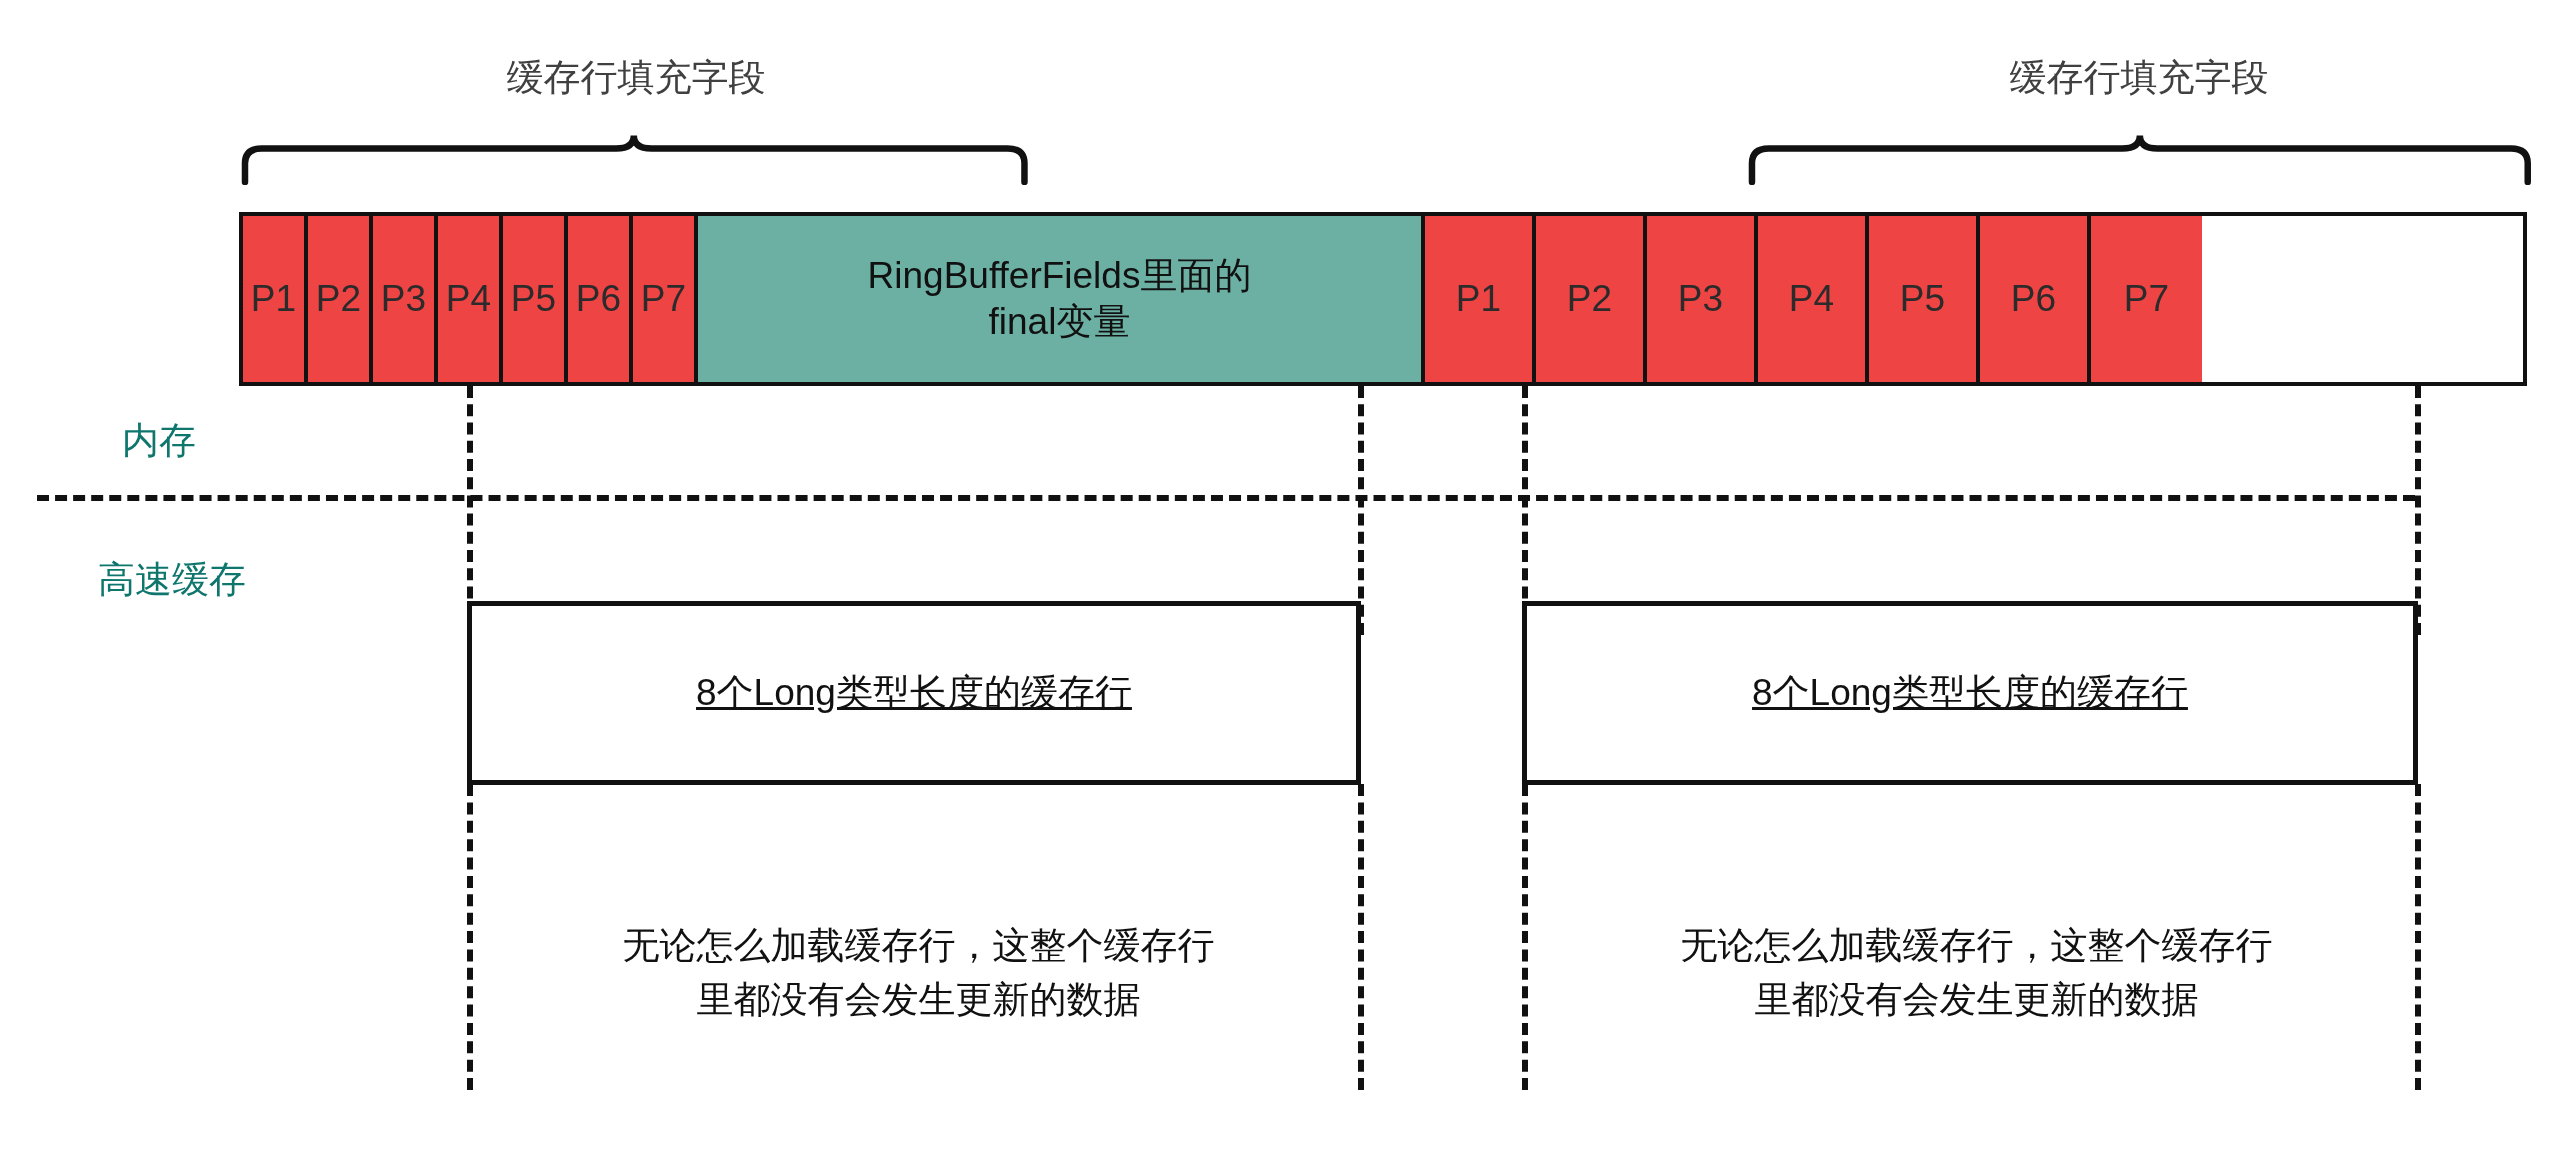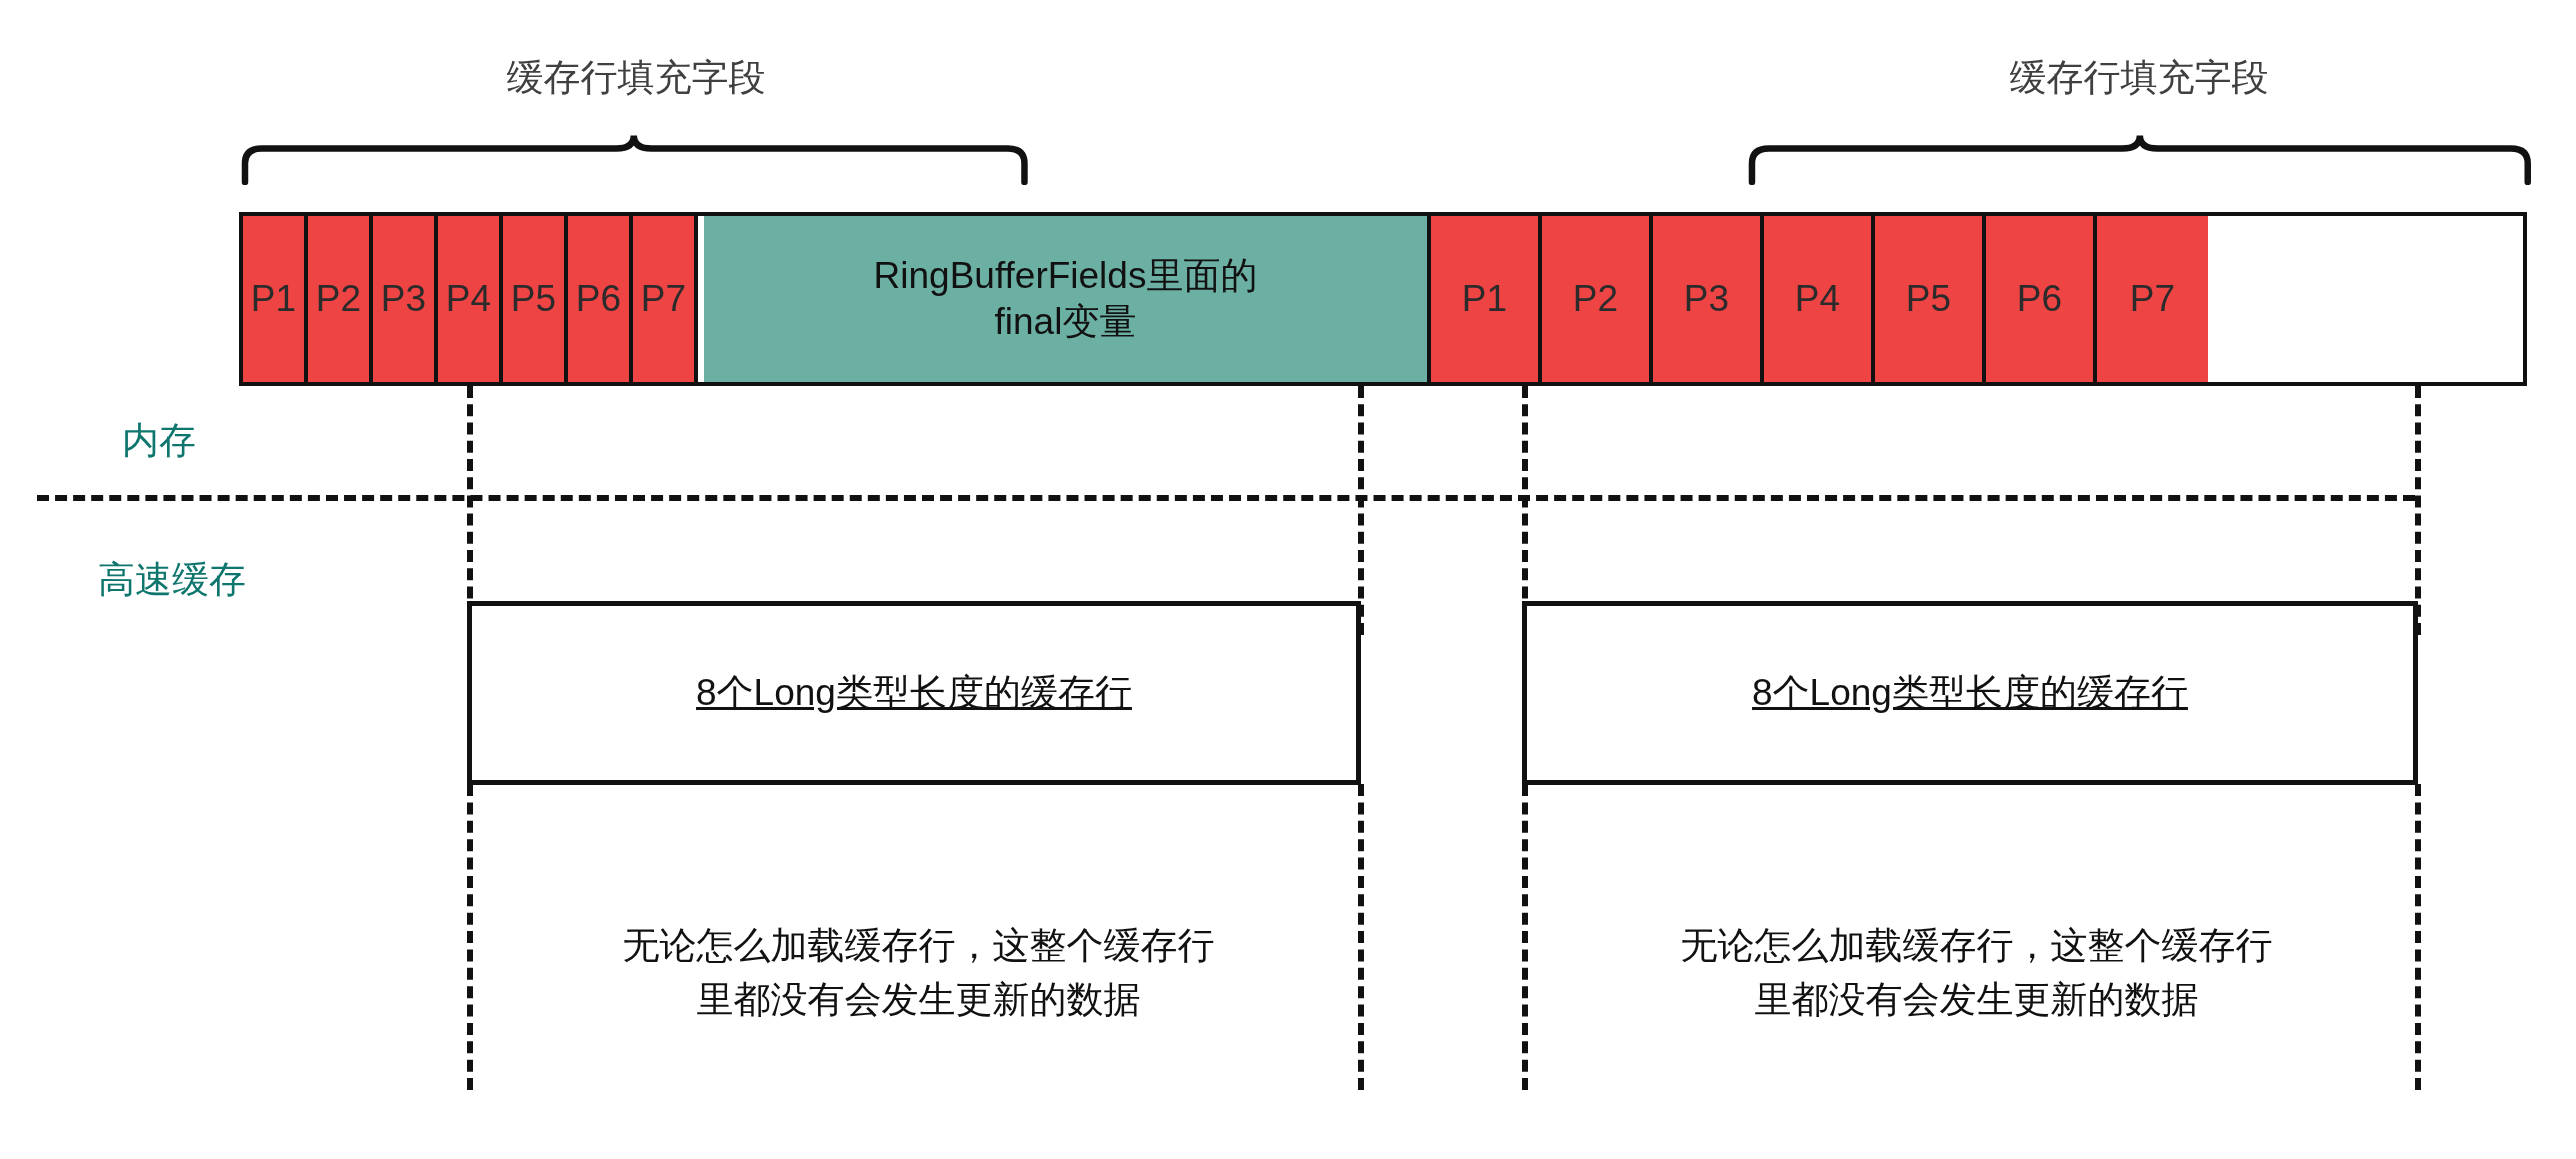--- a/index.html
+++ b/index.html
@@ -60,21 +60,21 @@
   .cell.green {
     background: #6cb0a4;
     color: #111111;
     font-size: 37px;
     line-height: 1.25;
     text-align: center;
     white-space: pre-line;
   }
   .cell.pad-left  { flex: 0 0 65px; }
   .cell.pad-right { flex: 0 0 111px; }
-  .cell.green     { flex: 0 0 727px; margin-left: 6px; }
+  .cell.green     { flex: 0 0 727px; }
 
   
   .side-label {
     font-size: 37px;
     color: #0f766e;
     white-space: nowrap;
   }
 
   
   .h-dash {

